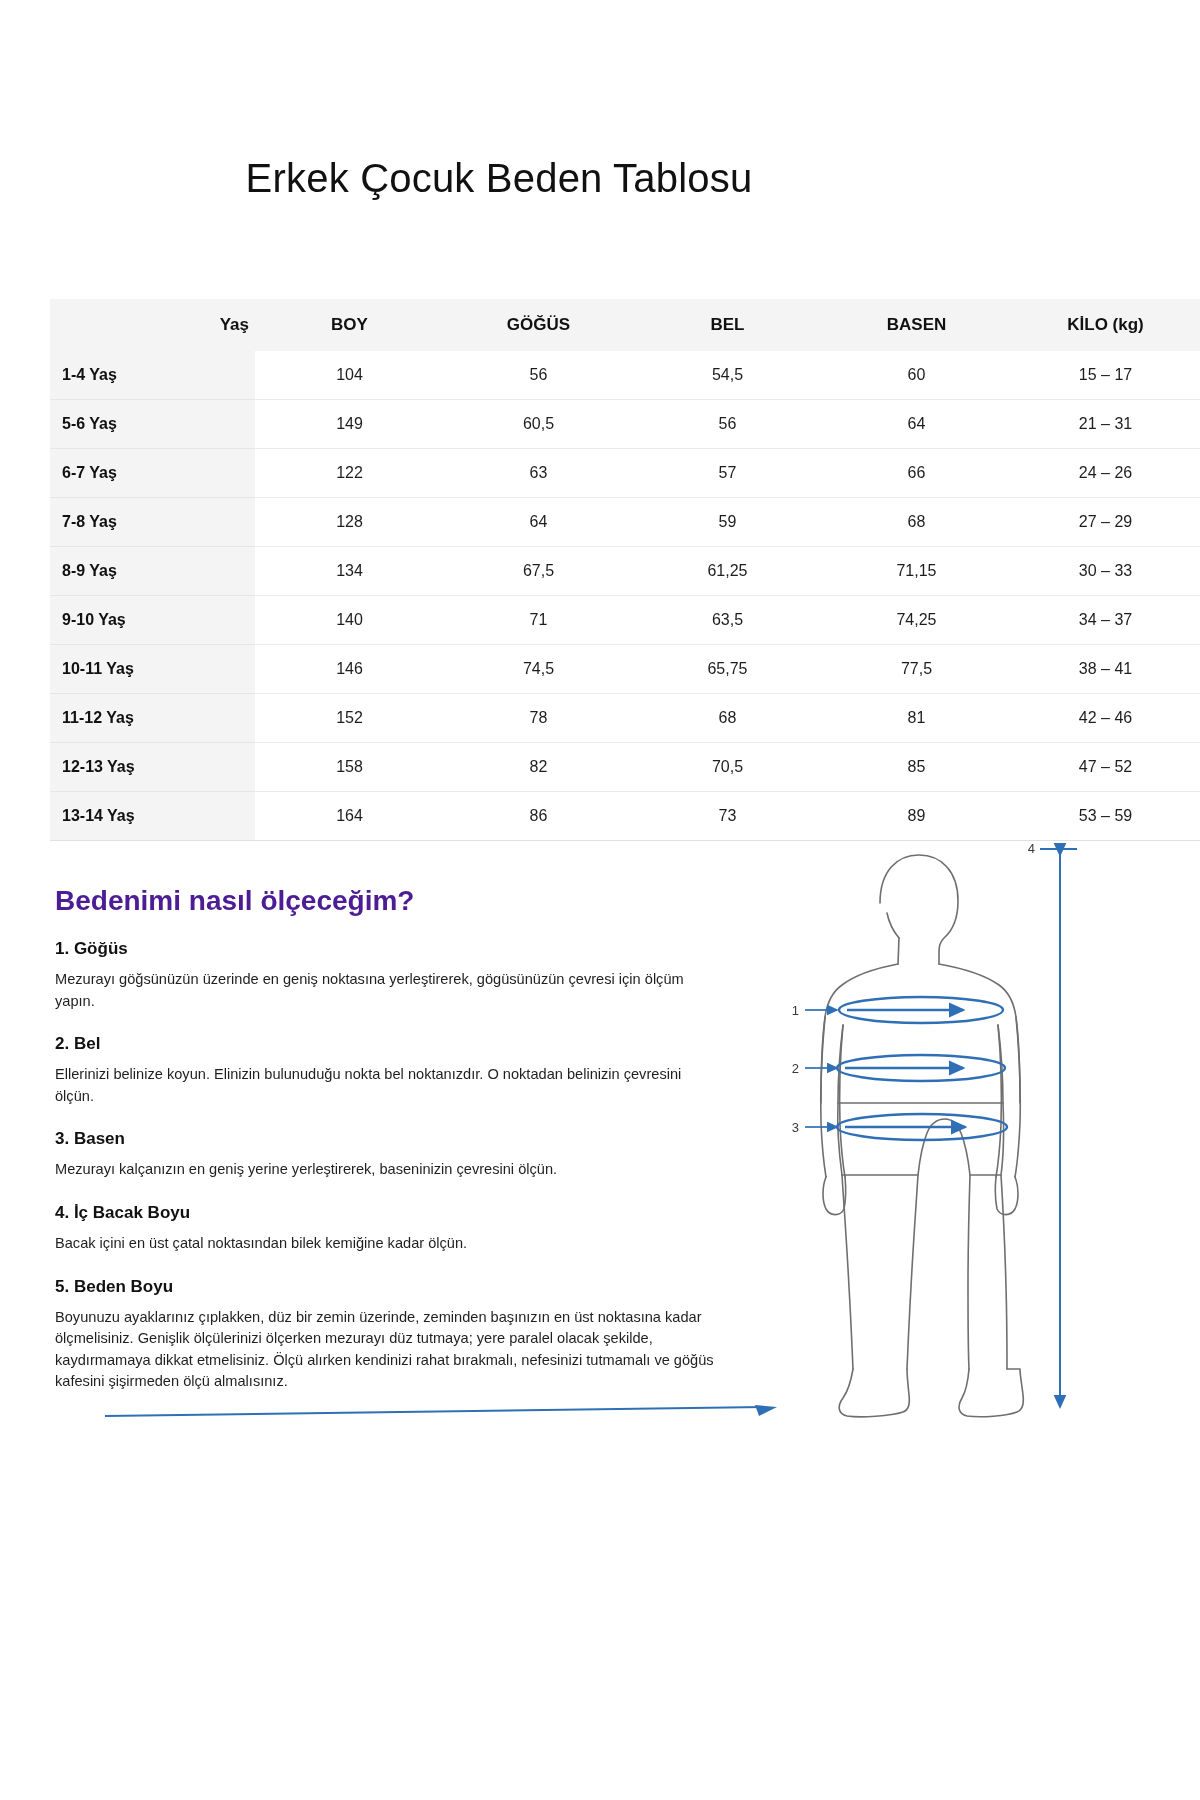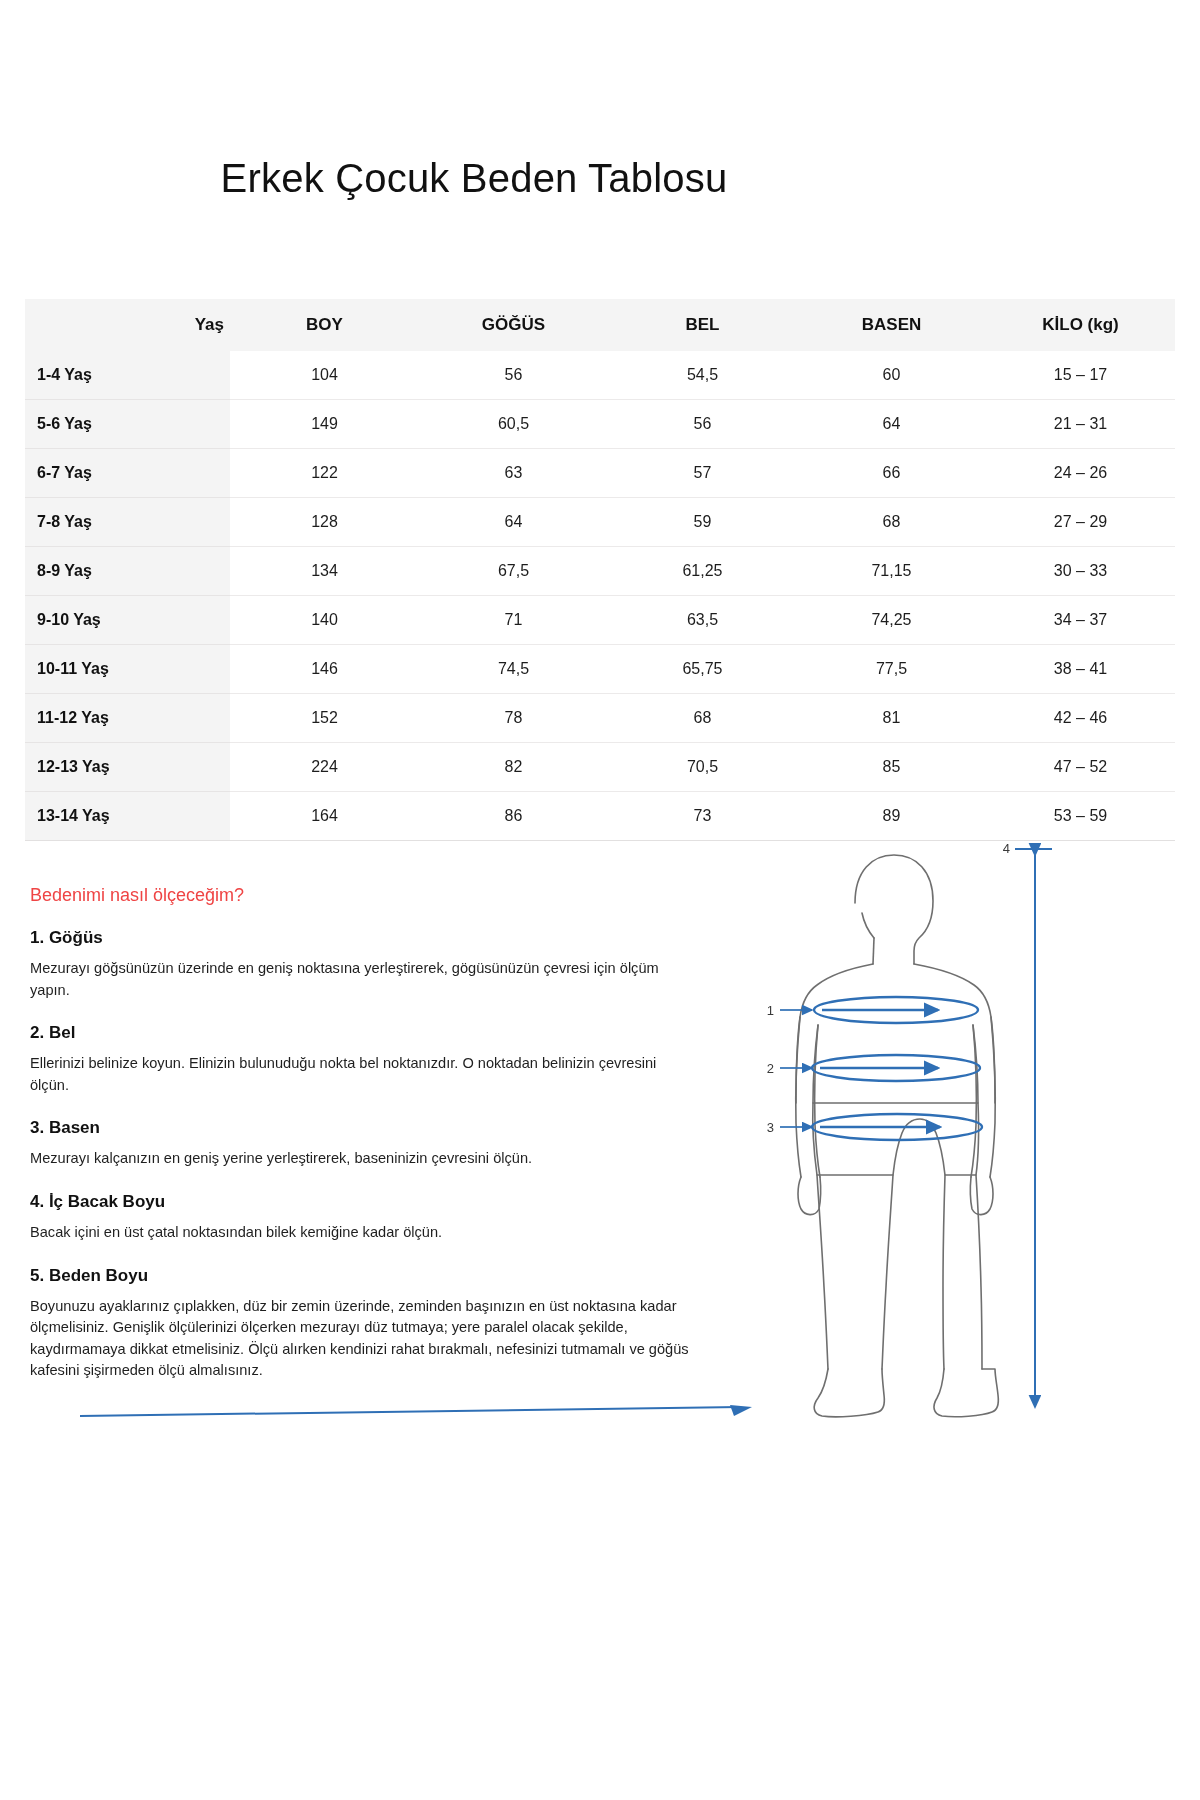--- a/index.html
+++ b/index.html
@@ -15,20 +15,21 @@
     color: #1a1a1a;
     position: relative;
     overflow: hidden;
   }
 
   .page {
     width: 948px;
     height: 1800px;
     position: relative;
     padding: 0;
+    margin-left: 25px;
   }
 
   
   .title {
     text-align: center;
     font-size: 40px;
     font-weight: 400;
     letter-spacing: 0.2px;
     color: #111111;
     margin: 0;
@@ -86,23 +87,23 @@
     border-bottom: 1px solid #e2e0e0;
   }
 
   
   .measure-section {
     position: relative;
     margin: 44px 0 0 0;
     padding: 0 30px;
   }
   .measure-heading {
-    font-size: 18px;
-    font-weight: normal;
-    color: #ef4444;
+    font-size: 28px;
+    font-weight: bold;
+    color: #4c1d95;
     margin: 0 0 22px 0;
   }
   .measure-col {
     width: 660px;
   }
   .step-title {
     font-size: 17px;
     font-weight: bold;
     color: #111111;
     margin: 0 0 10px 0;
@@ -221,21 +222,21 @@
         <tr>
           <td class="age-cell">11-12 Yaş</td>
           <td>152</td>
           <td>78</td>
           <td>68</td>
           <td>81</td>
           <td>42 – 46</td>
         </tr>
         <tr>
           <td class="age-cell">12-13 Yaş</td>
-          <td>224</td>
+          <td>158</td>
           <td>82</td>
           <td>70,5</td>
           <td>85</td>
           <td>47 – 52</td>
         </tr>
         <tr>
           <td class="age-cell">13-14 Yaş</td>
           <td>164</td>
           <td>86</td>
           <td>73</td>

